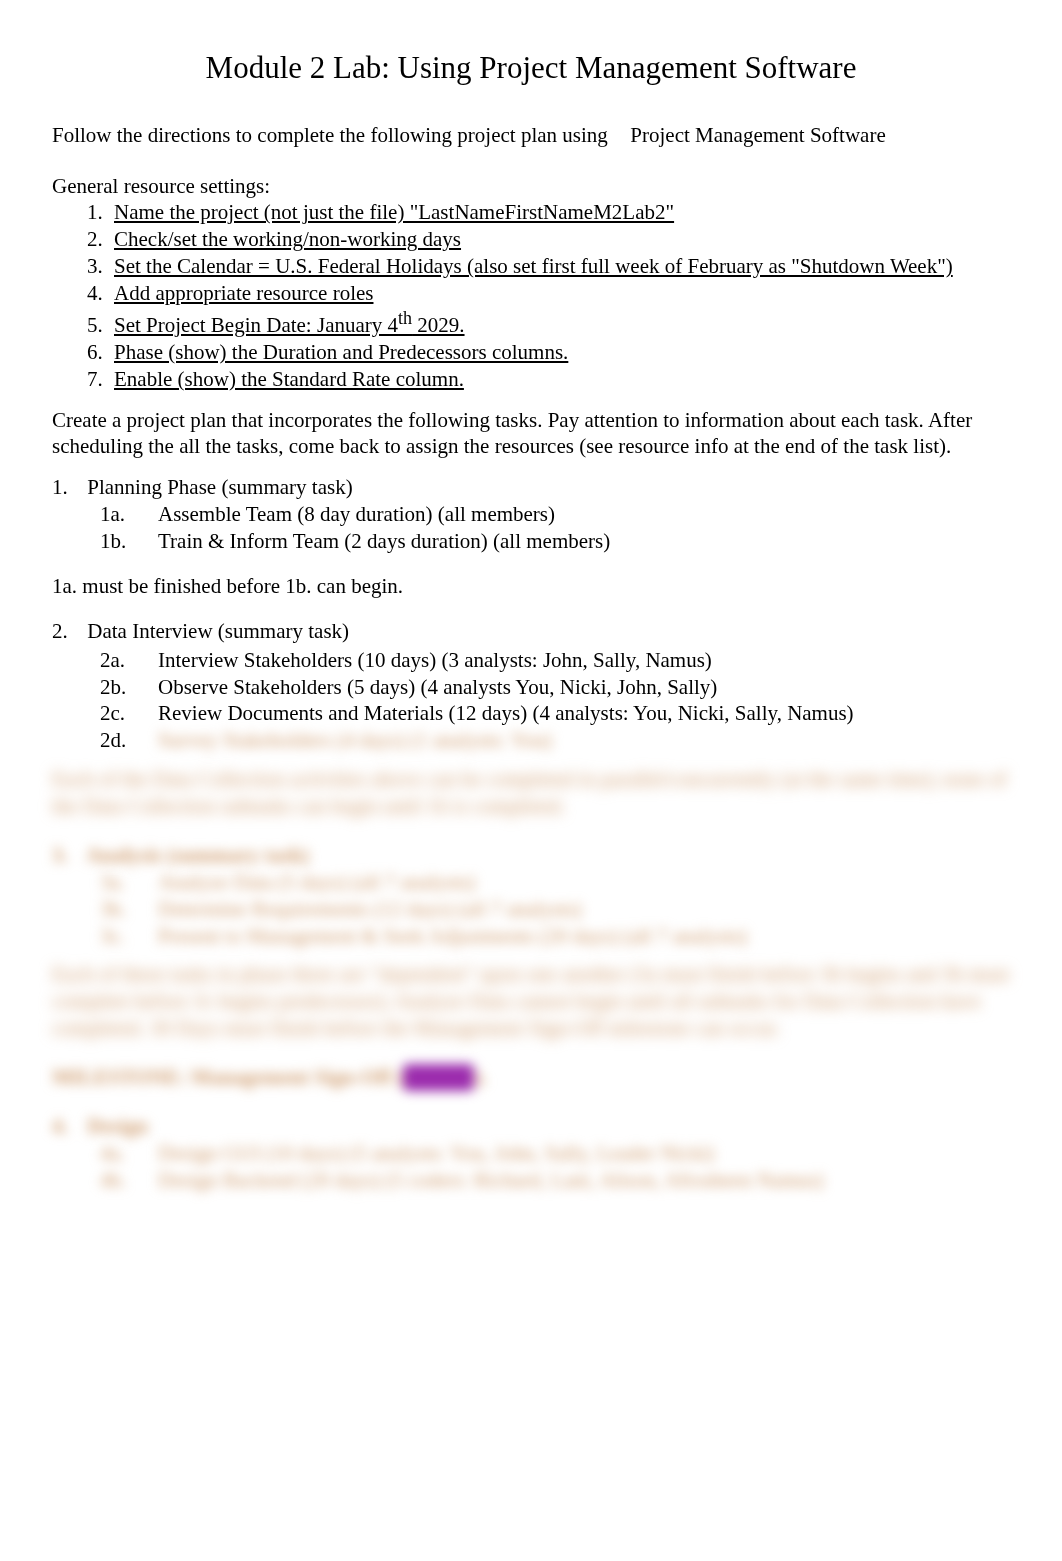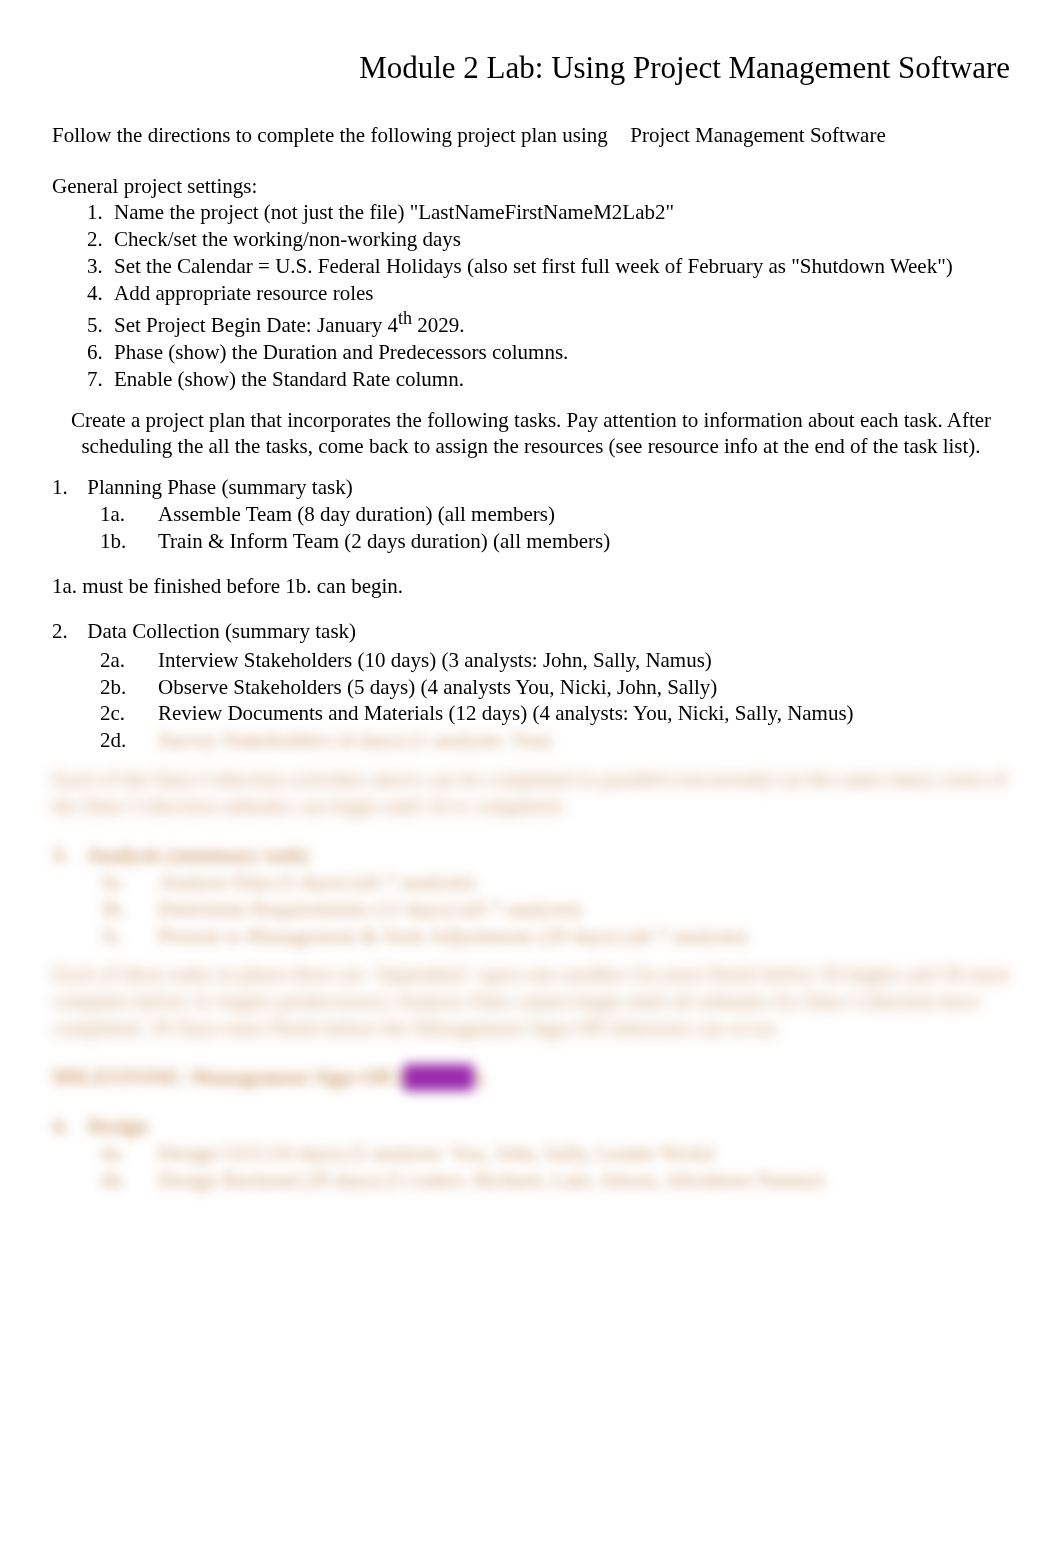--- a/index.html
+++ b/index.html
@@ -12,21 +12,21 @@
       min-height: 1561px;
       background: #fff;
       font-family: "Times New Roman", Times, serif;
       font-size: 21px;
       color: #000;
       line-height: 1.28;
       padding: 40px 52px 60px 52px;
       position: relative;
     }
     .title {
-      text-align: right;
+      text-align: center;
       font-size: 31px;
       font-weight: 400;
       margin-top: 8px;
       margin-bottom: 34px;
     }
     .para {
       margin-bottom: 14px;
     }
     .intro-line {
       margin-bottom: 24px;
@@ -35,28 +35,28 @@
       display: inline-block;
       width: 12px;
     }
     .settings-label {
       margin-bottom: 0;
     }
     ol.numbered {
       list-style-position: outside;
       margin-left: 56px;
       margin-bottom: 14px;
+      text-decoration: underline;
     }
     ol.numbered li {
       padding-left: 6px;
       margin-bottom: 0;
     }
     .create-para {
       margin-top: 12px;
-      text-align: center;
     }
     .phase-row {
       margin-bottom: 0;
     }
     .phase-num {
       display: inline-block;
       width: 30px;
     }
     .subtable {
       border-collapse: collapse;
@@ -117,21 +117,21 @@
 <body>
 
 <div class="title">Module 2 Lab: Using Project Management Software</div>
 
 <div class="para intro-line">
   <span>Follow the directions to complete the following project plan using</span>
   <span class="gap"></span>
   <span>Project Management Software</span>
 </div>
 
-<div class="para settings-label">General project settings:</div>
+<div class="para settings-label">General resource settings:</div>
 <ol class="numbered">
   <li>Name the project (not just the file) "LastNameFirstNameM2Lab2"</li>
   <li>Check/set the working/non-working days</li>
   <li>Set the Calendar = U.S. Federal Holidays (also set first full week of February as "Shutdown Week")</li>
   <li>Add appropriate resource roles</li>
   <li>
     <span>Set Project Begin Date: January 4</span><span class="sup">th</span><span> 2029.</span>
   </li>
   <li>Phase (show) the Duration and Predecessors columns.</li>
   <li>Enable (show) the Standard Rate column.</li>
@@ -153,21 +153,21 @@
         <td class="sub-idx">1b.</td>
         <td>Train &amp; Inform Team (2 days duration) (all members)</td>
       </tr>
 </tbody>
   </table>
 
 <div class="para section-gap">1a. must be finished before 1b. can begin.</div>
 
 <div class="phase-row section-gap">
   <span class="phase-num">2.</span>
-  <span>Data Collection (summary task)</span>
+  <span>Data Interview (summary task)</span>
 </div>
 <table class="subtable">
   <tbody>
       <tr>
         <td class="sub-idx">2a.</td>
         <td>Interview Stakeholders (10 days) (3 analysts: John, Sally, Namus)</td>
       </tr>
   <tr>
         <td class="sub-idx">2b.</td>
         <td>Observe Stakeholders (5 days) (4 analysts You, Nicki, John, Sally)</td>

